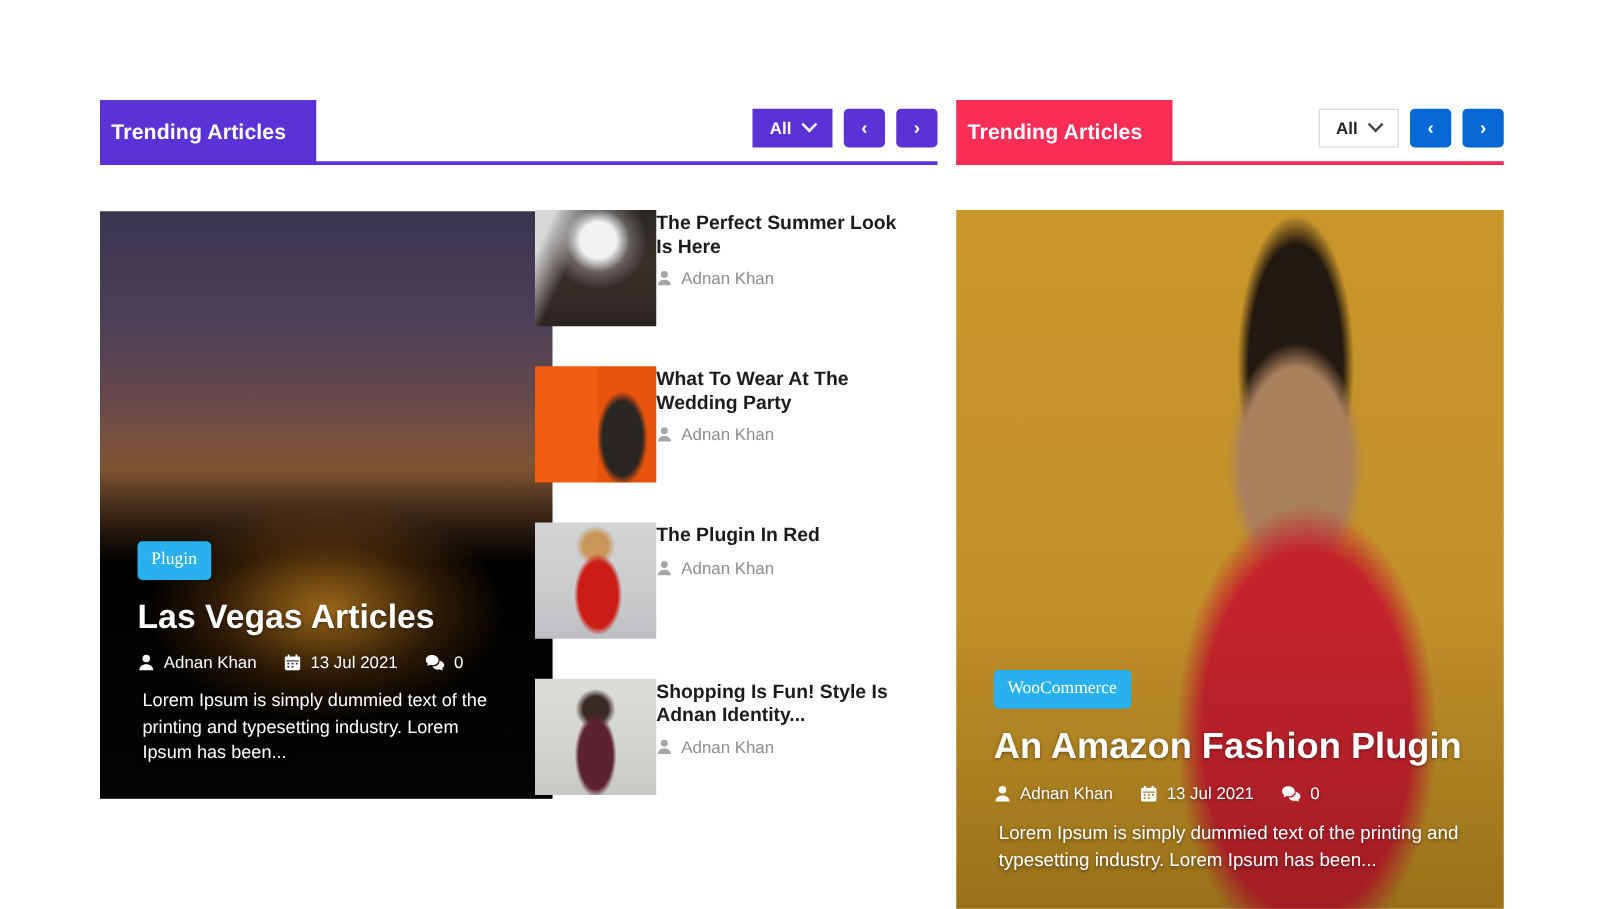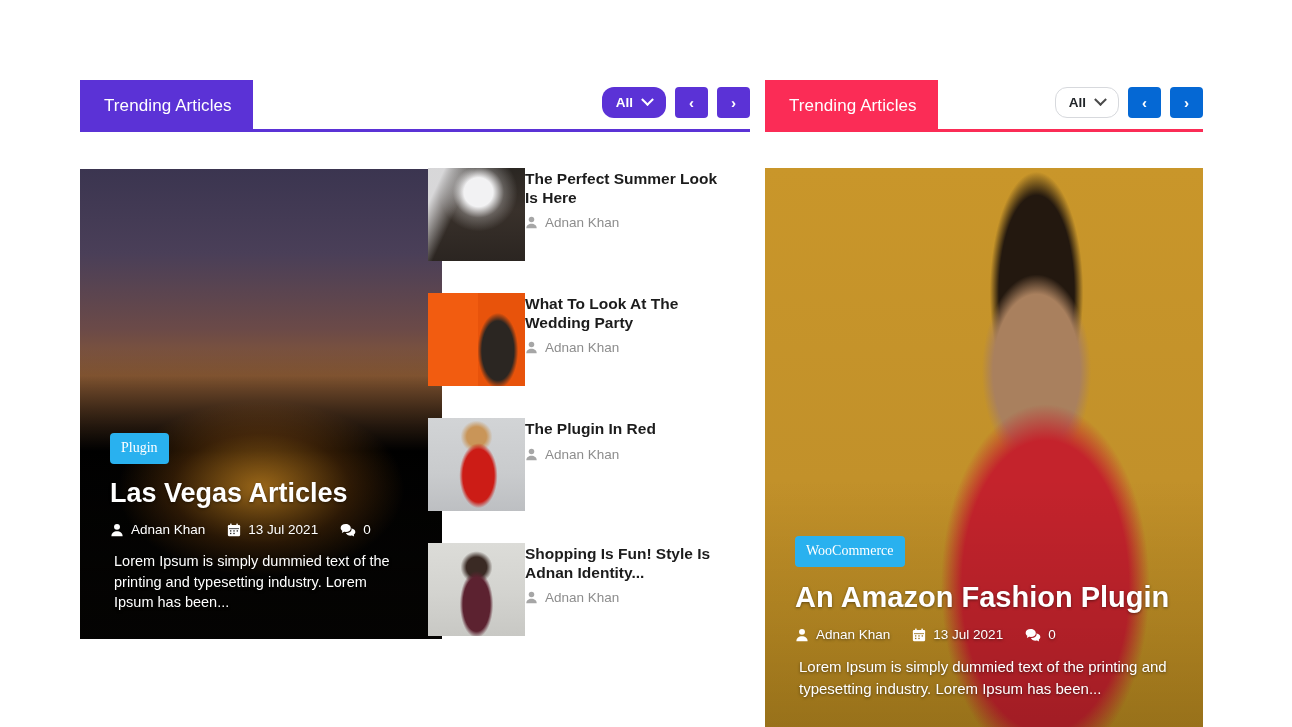--- a/index.html
+++ b/index.html
@@ -14,36 +14,37 @@
 
   
   .widget { position: absolute; }
 
   .wg-header { position: relative; height: 52px; }
   .wg-title-block {
     position: absolute; left: 0; top: 0; height: 52px;
     display: flex; align-items: center;
     padding: 0 24px;
     color: #ffffff;
-    font-size: 17px; font-weight: normal;
+    font-size: 17px; font-weight: bold;
     letter-spacing: .1px;
     white-space: nowrap;
+    justify-content: flex-end;
   }
   .wg-rule { position: absolute; left: 0; bottom: 0; height: 3px; width: 100%; }
   .wg-controls {
     position: absolute; right: 0; top: 7px;
     display: flex; align-items: center; gap: 9px;
   }
 
   
   .wg-select {
     display: flex; align-items: center; justify-content: center; gap: 10px;
     height: 31px; min-width: 64px; padding: 0 11px;
     font-size: 13.5px; font-weight: bold;
-    border-radius: 12px;
+    border-radius: 0;
     cursor: pointer; user-select: none;
   }
   .wg-select .caret {
     width: 9px; height: 9px; display:inline-block;
     border-right: 2px solid currentColor; border-bottom: 2px solid currentColor;
     transform: rotate(45deg) translate(-2px,-2px);
   }
   .sel-solid { background: #5b32d6; color:#fff; }
   .sel-outline { background:#fff; color:#212529; border:1px solid #d7d9dd; }
 
@@ -198,21 +199,21 @@
             <span>Adnan Khan</span>
           </div>
         </div>
       </div>
 
       <div class="litem" style="margin-bottom:32px;">
         <div class="lthumb" style="background-image:
                 radial-gradient(ellipse 30% 58% at 72% 62%, #2b2622 0 55%, rgba(43,38,34,0) 70%),
                 linear-gradient(90deg, #f25c10 0 52%, #e8530b 52% 100%);"></div>
         <div class="ltext">
-          <h3 class="ltitle">What To Look At The Wedding Party</h3>
+          <h3 class="ltitle">What To Wear At The Wedding Party</h3>
           <div class="lauthor">
             <svg class="ic" width="13" height="13" viewBox="0 0 16 16" fill="#a6a6a6">
               <circle cx="8" cy="4.4" r="3.4"></circle>
                 <path d="M1.6 15c0-3.5 2.9-5.5 6.4-5.5s6.4 2 6.4 5.5z"></path>
             </svg>
             <span>Adnan Khan</span>
           </div>
         </div>
       </div>
 

